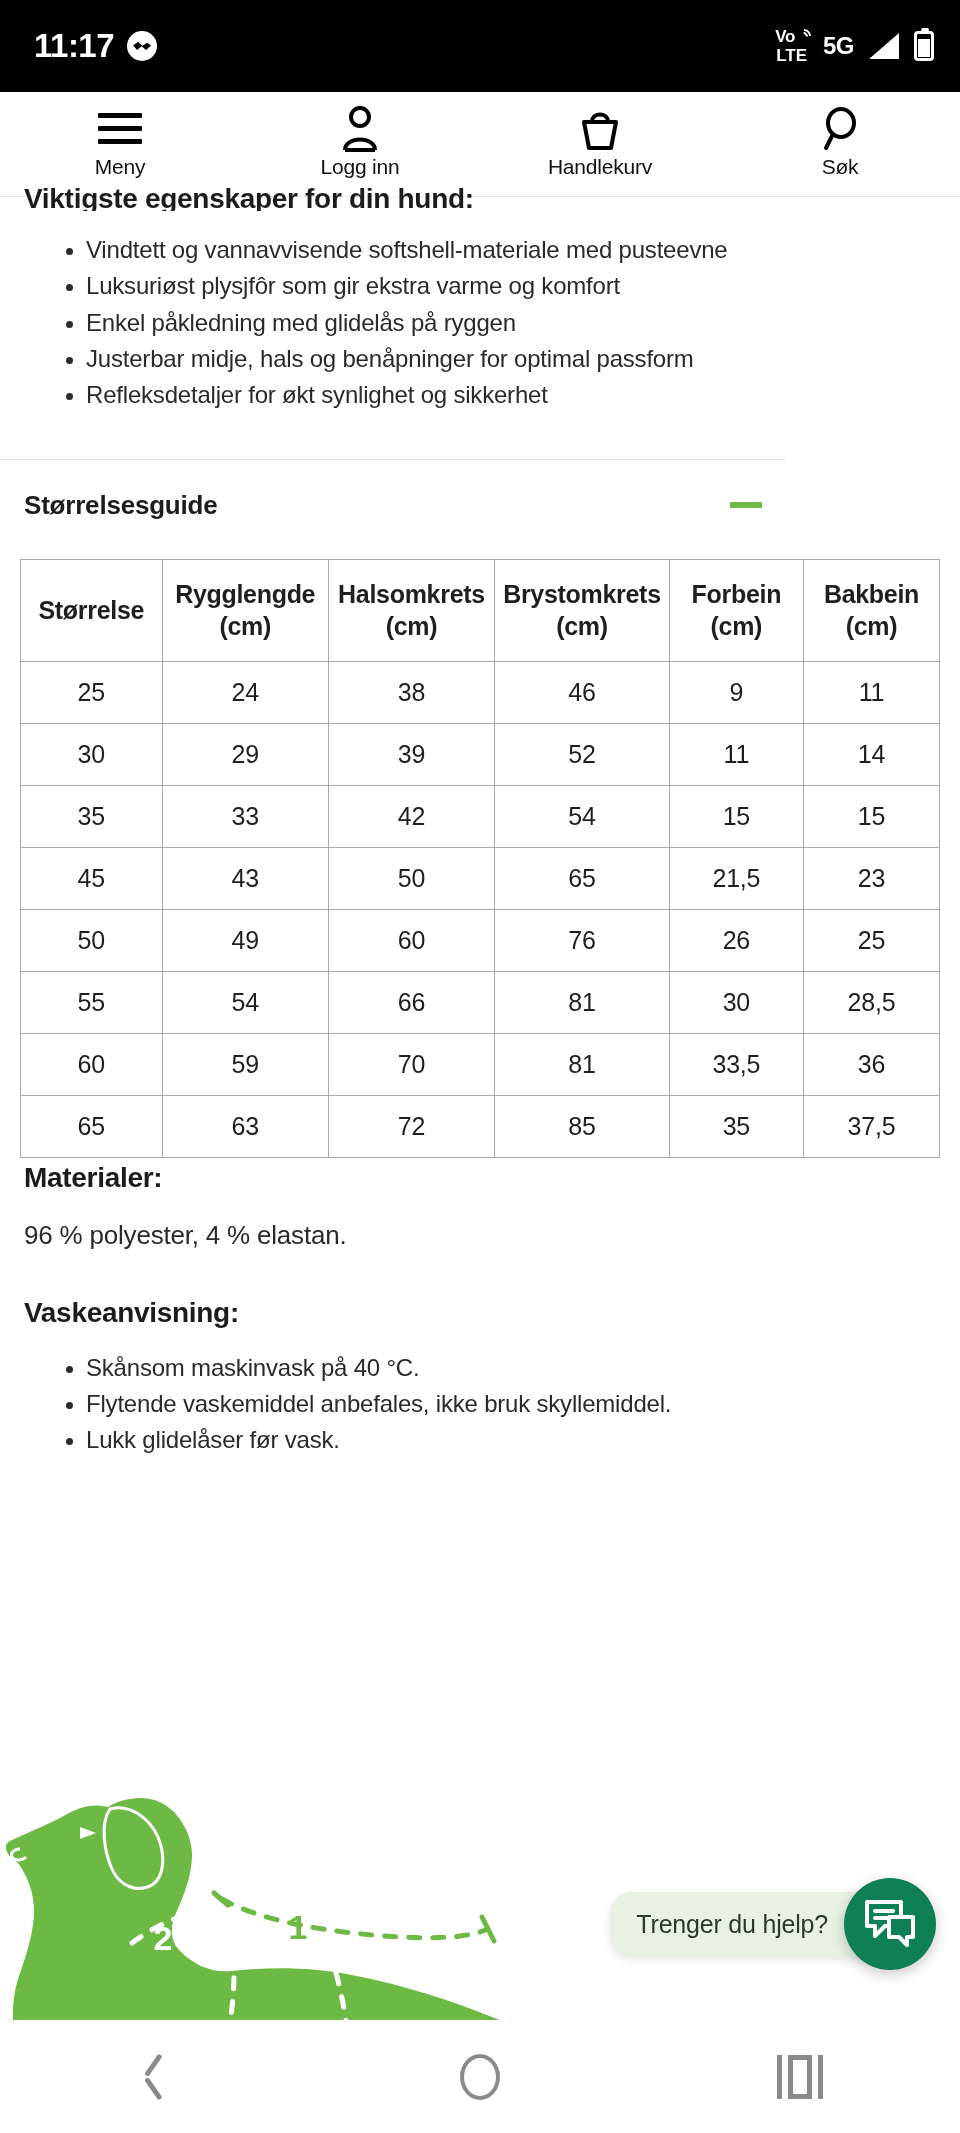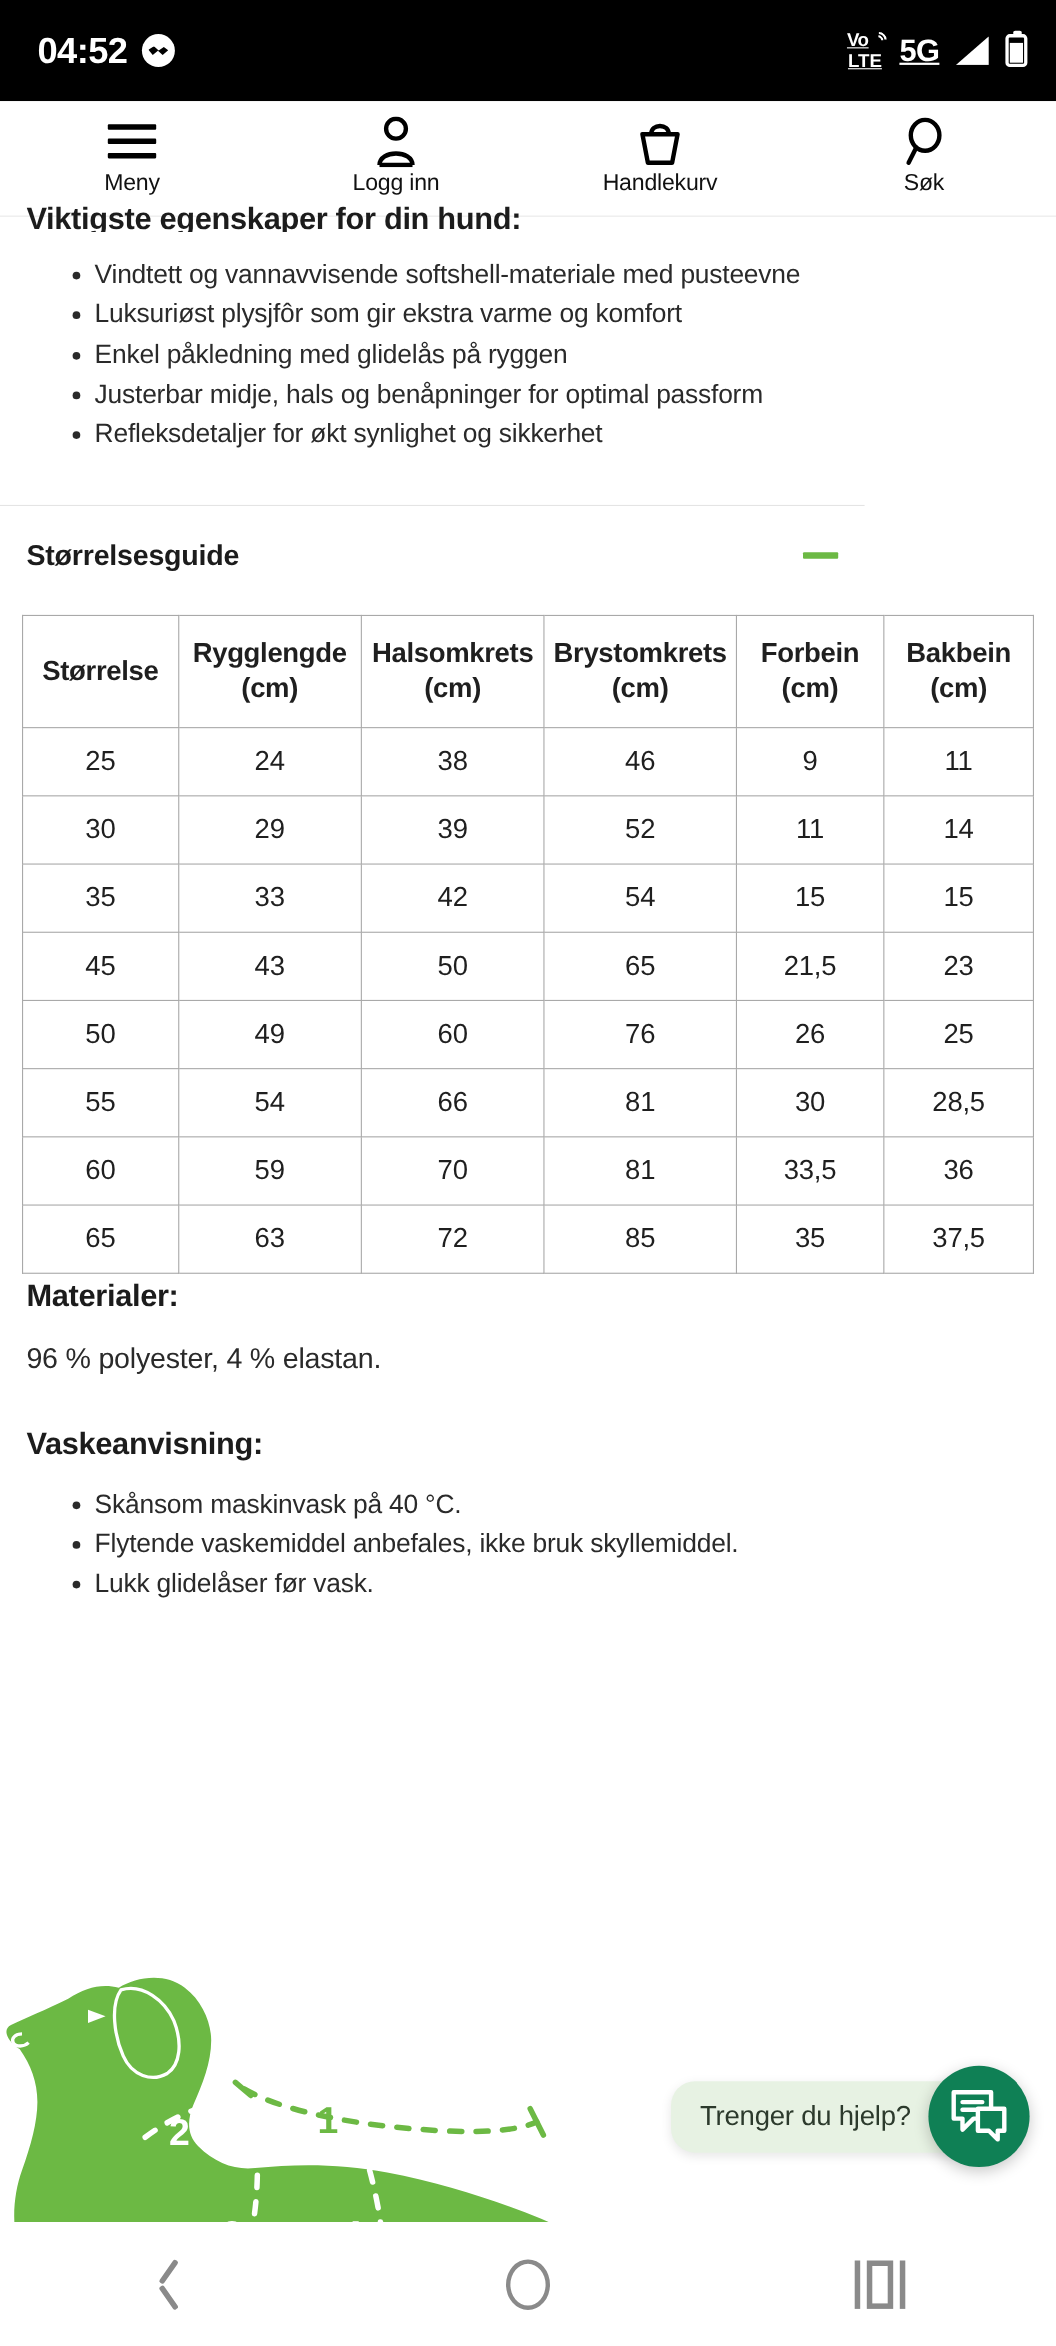--- a/index.html
+++ b/index.html
@@ -20,33 +20,33 @@
   }
   .sb-left { display:flex; align-items:center; gap:13px; }
   .sb-clock { font-size:33px; font-weight:700; letter-spacing:-0.5px; }
   .msgr { width:30px; height:30px; border-radius:50%; background:#fff;
           position:relative; display:inline-block; }
   .msgr::after {
     content:""; position:absolute; left:6px; top:11px; width:18px; height:8px;
     background:#000;
     clip-path: polygon(0% 40%, 28% 0%, 52% 48%, 78% 8%, 100% 45%, 72% 100%, 48% 52%, 22% 100%);
   }
-  .sb-right { display:flex; align-items:center; gap:15px;text-decoration:underline; }
+  .sb-right { display:flex; align-items:center; gap:15px; }
   .volte { display:flex; flex-direction:column; align-items:center; line-height:1; }
   .volte .r1 { font-size:17px; font-weight:700; letter-spacing:-0.4px; display:flex; align-items:flex-start; }
   .volte .r2 { font-size:17px; font-weight:700; letter-spacing:0px; margin-top:2px; }
   .wave { display:inline-block; width:12px; height:12px; margin-left:1px; position:relative; }
   .wave::before, .wave::after {
     content:""; position:absolute; left:1px; border:2px solid #fff;
     border-color:#fff transparent transparent transparent;
     border-radius:50%;
   }
   .wave::before { top:1px; width:10px; height:10px; transform:rotate(45deg); }
   .wave::after  { top:4px; width:5px; height:5px; left:3px; transform:rotate(45deg); }
-  .fiveg { font-size:28px; font-weight:700; letter-spacing:-0.5px; }
+  .fiveg { font-size:24px; font-weight:700; letter-spacing:-0.5px; }
   .signal { width:30px; height:26px; background:#fff;
             clip-path: polygon(100% 0%, 100% 100%, 0% 100%); }
   .battery { width:20px; height:30px; border:3px solid #fff; border-radius:4px;
              position:relative; }
   .battery::before { content:""; position:absolute; top:-6px; left:4px;
                      width:8px; height:4px; background:#fff; border-radius:2px; }
   .battery::after { content:""; position:absolute; left:1px; right:1px;
                     bottom:1px; top:5px; background:#fff; }
 
   
@@ -149,21 +149,21 @@
   .an-recent i { display:block; width:5px; height:44px; background:#8a8a8a; }
   .an-recent b { display:block; width:24px; height:44px; border:5px solid #8a8a8a; }
 </style>
 </head>
 <body>
 
 <div class="phone">
 
   <div class="statusbar">
     <div class="sb-left">
-      <span class="sb-clock">04:52</span>
+      <span class="sb-clock">11:17</span>
       <span class="msgr"></span>
     </div>
     <div class="sb-right">
       <span class="volte">
         <span class="r1">
             <span>Vo</span>
             <span class="wave"></span>
           </span>
         <span class="r2">LTE</span>
       </span>

